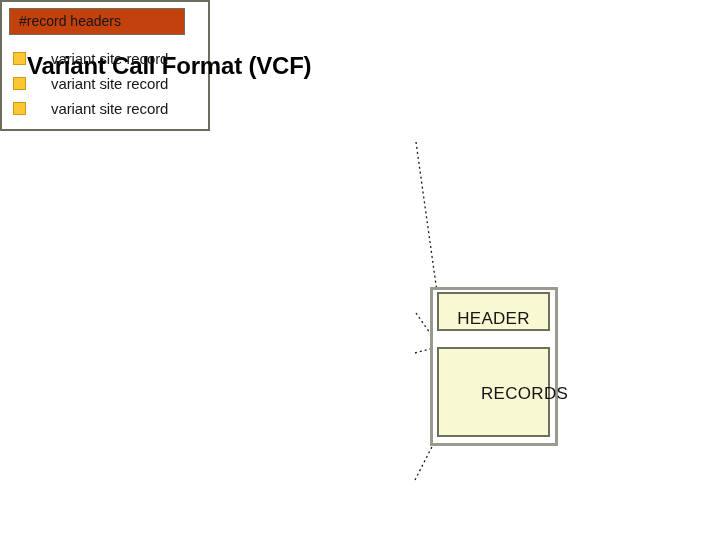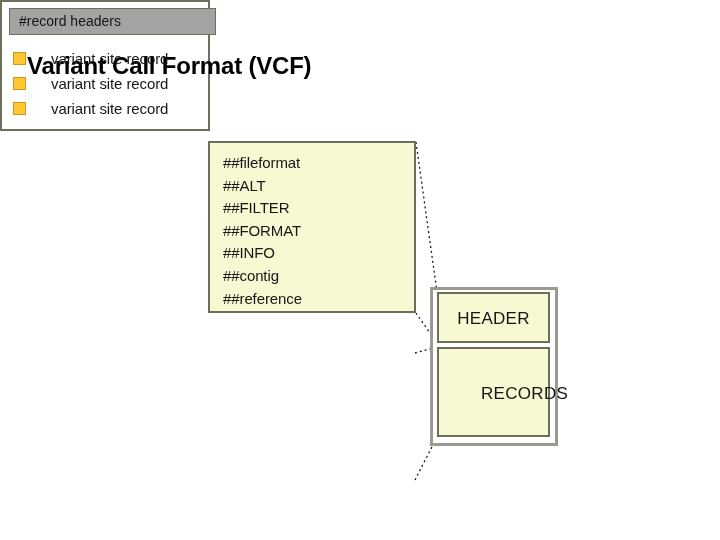--- a/index.html
+++ b/index.html
@@ -67,23 +67,23 @@
     top: 353px;
     width: 206px;
     height: 127px;
     background: #FFFFFF;
     border: 2px solid #6E6E5C;
   }
   #record-headers-box {
     position: absolute;
     left: 9px;
     top: 8px;
-    width: 207px;
+    width: 176px;
     height: 27px;
-    background: #a3a3a3;
+    background: #c2410c;
     border: 1px solid #6E6E5C;
     box-sizing: border-box;
   }
   #record-headers-box .rh-label {
     position: absolute;
     left: 9px;
     top: 4px;
     font-size: 14px;
     color: #161616;
     white-space: nowrap;
@@ -124,21 +124,21 @@
     height: 159px;
     background: #FFFFFF;
     border: 3px solid #9A9A8E;
     box-sizing: border-box;
   }
   #header-block {
     position: absolute;
     left: 437px;
     top: 292px;
     width: 113px;
-    height: 51px;
+    height: 39px;
   }
   #records-block {
     position: absolute;
     left: 437px;
     top: 347px;
     width: 113px;
     height: 90px;
   }
   .block-label {
     position: absolute;
@@ -173,31 +173,20 @@
 
     <line x1="416" y1="142" x2="437" y2="292" stroke="#1a1a1a" stroke-width="1.3" stroke-dasharray="2 3" fill="none"></line>
 
     <line x1="416" y1="313" x2="437" y2="343" stroke="#1a1a1a" stroke-width="1.3" stroke-dasharray="2 3" fill="none"></line>
 
     <line x1="415" y1="353" x2="437" y2="347" stroke="#1a1a1a" stroke-width="1.3" stroke-dasharray="2 3" fill="none"></line>
 
     <line x1="415" y1="480" x2="437" y2="437" stroke="#1a1a1a" stroke-width="1.3" stroke-dasharray="2 3" fill="none"></line>
   </svg>
 
-  <div class="panel" id="header-detail-panel">
-    <div id="header-meta-list">
-      <div class="meta-line">##fileformat</div>
-      <div class="meta-line">##ALT</div>
-      <div class="meta-line">##FILTER</div>
-      <div class="meta-line">##FORMAT</div>
-      <div class="meta-line">##INFO</div>
-      <div class="meta-line">##contig</div>
-      <div class="meta-line">##reference</div>
-    </div>
-  </div>
 
   <div id="records-detail-panel">
 
     <div id="record-headers-box">
       <span class="rh-label">#record headers</span>
     </div>
 
     <div id="variant-record-list">
       <div class="variant-row">
         <span class="variant-swatch"></span>

